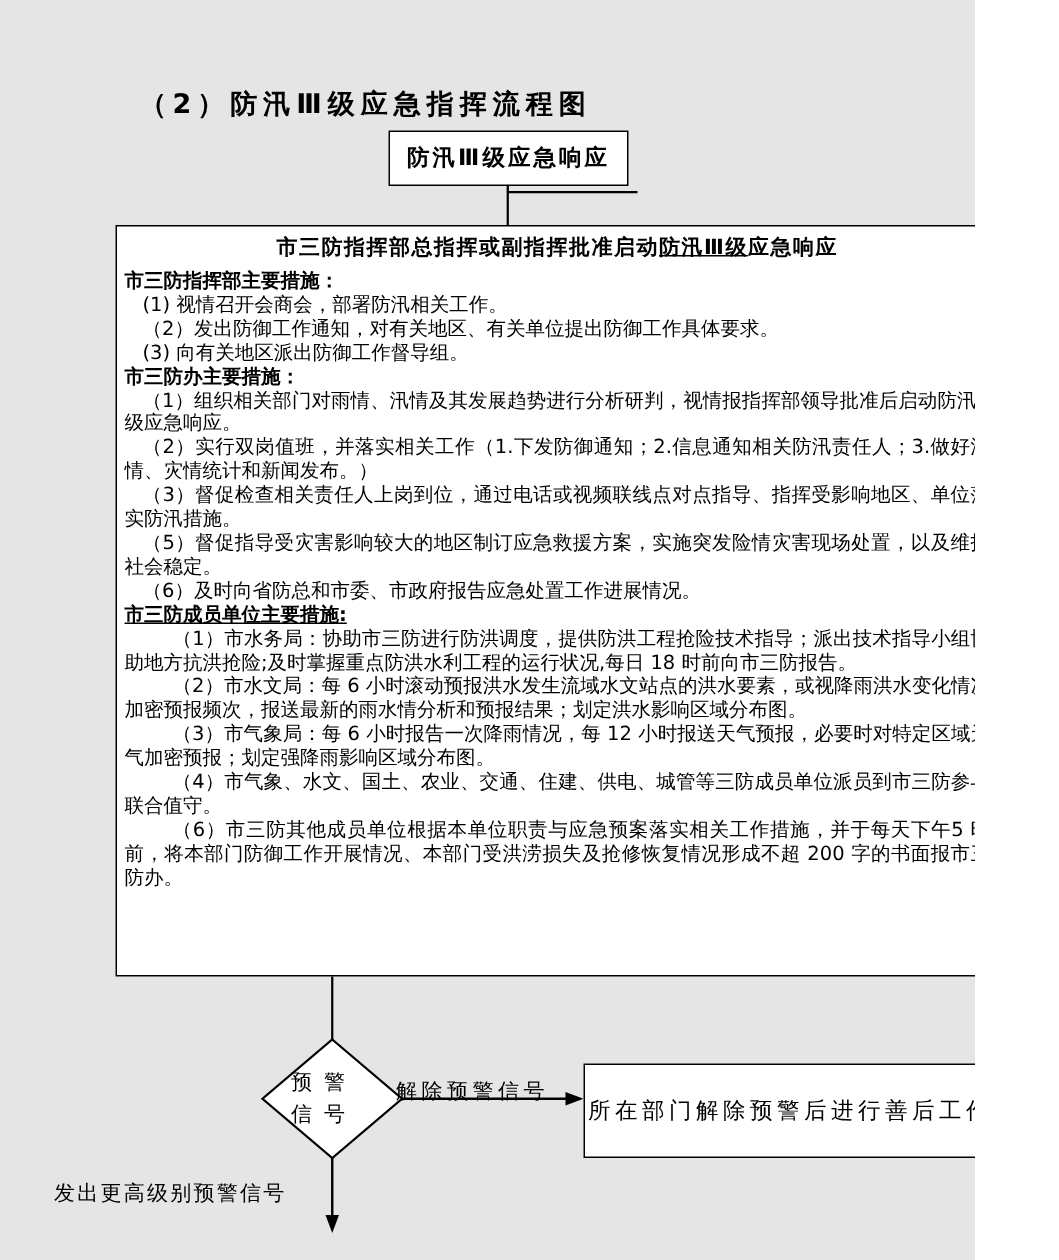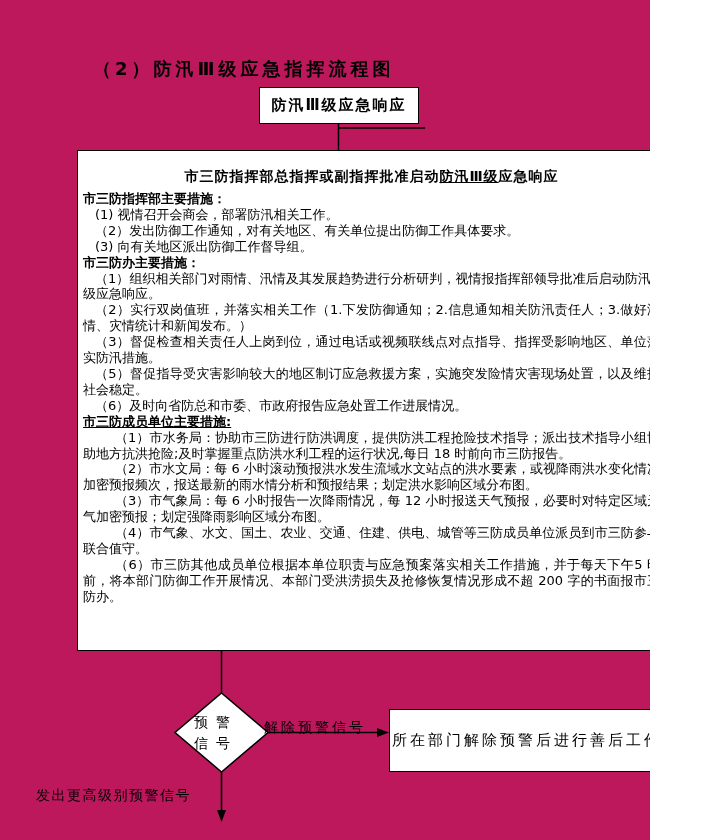--- a/index.html
+++ b/index.html
@@ -1,36 +1,36 @@
 <!DOCTYPE html>
 <html><head>
 <meta charset="utf-8">
 <style>
   html,body{margin:0;padding:0;background:#ffffff;}
   #canvas{
-    position:relative;width:650px;height:840px;background:#be185d;
+    position:relative;width:650px;height:840px;background:#e5e5e5;
     font-family:"DejaVu Sans","Liberation Sans",sans-serif;color:#000;
     overflow:hidden;
   }
   .abs{position:absolute;}
   #page-title{
     left:93px;top:57px;font-size:18px;font-weight:bold;letter-spacing:4px;
     white-space:nowrap;z-index:4;
   }
   .flowbox{
     border:1.5px solid #000;background:#fff;z-index:3;
     display:flex;align-items:center;justify-content:center;
     box-sizing:border-box;white-space:nowrap;
   }
   #start-box{left:259px;top:87px;width:160px;height:37px;font-size:15px;font-weight:bold;letter-spacing:2px;align-items:center;}
   #criteria-box{left:425px;top:94px;width:196px;height:44px;font-size:13px;font-weight:bold;letter-spacing:2px;}
   #main-box{
     left:77px;top:150px;width:588px;height:501px;border:1.5px solid #000;
     background:#fff;z-index:3;box-sizing:border-box;
-    padding:13px 4px 0 5px;overflow:hidden;
+    padding:2px 4px 0 5px;overflow:hidden;
   }
   #main-box-header{
     text-align:center;font-size:14px;font-weight:bold;letter-spacing:1px;
     line-height:20px;margin:2px 0 5px 0;
   }
   #main-box-header .u-part{text-decoration:underline;}
   .sec-title{font-size:13px;font-weight:bold;line-height:15.9px;margin:0;}
   .sec-title.u{text-decoration:underline;}
   .item{
     font-size:13px;line-height:15.9px;margin:0;text-align:justify;

